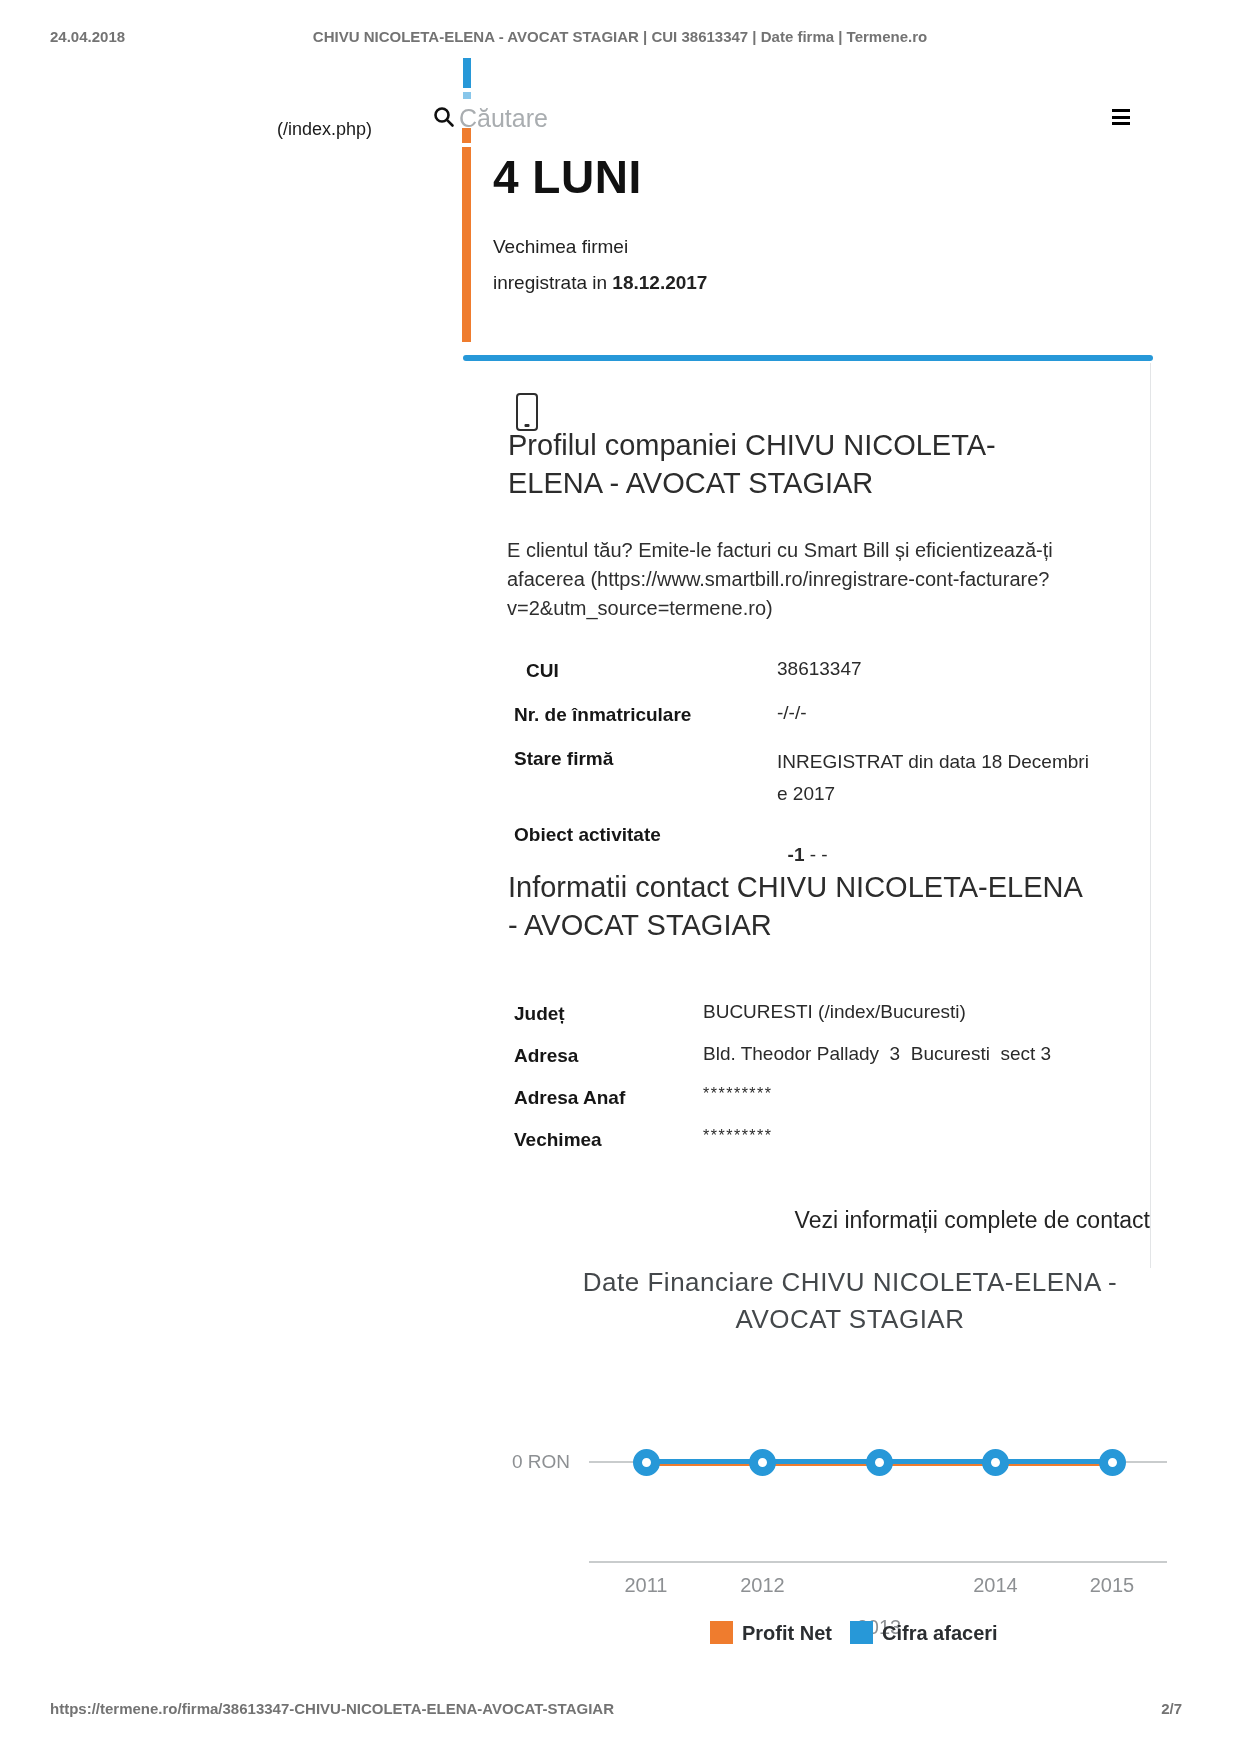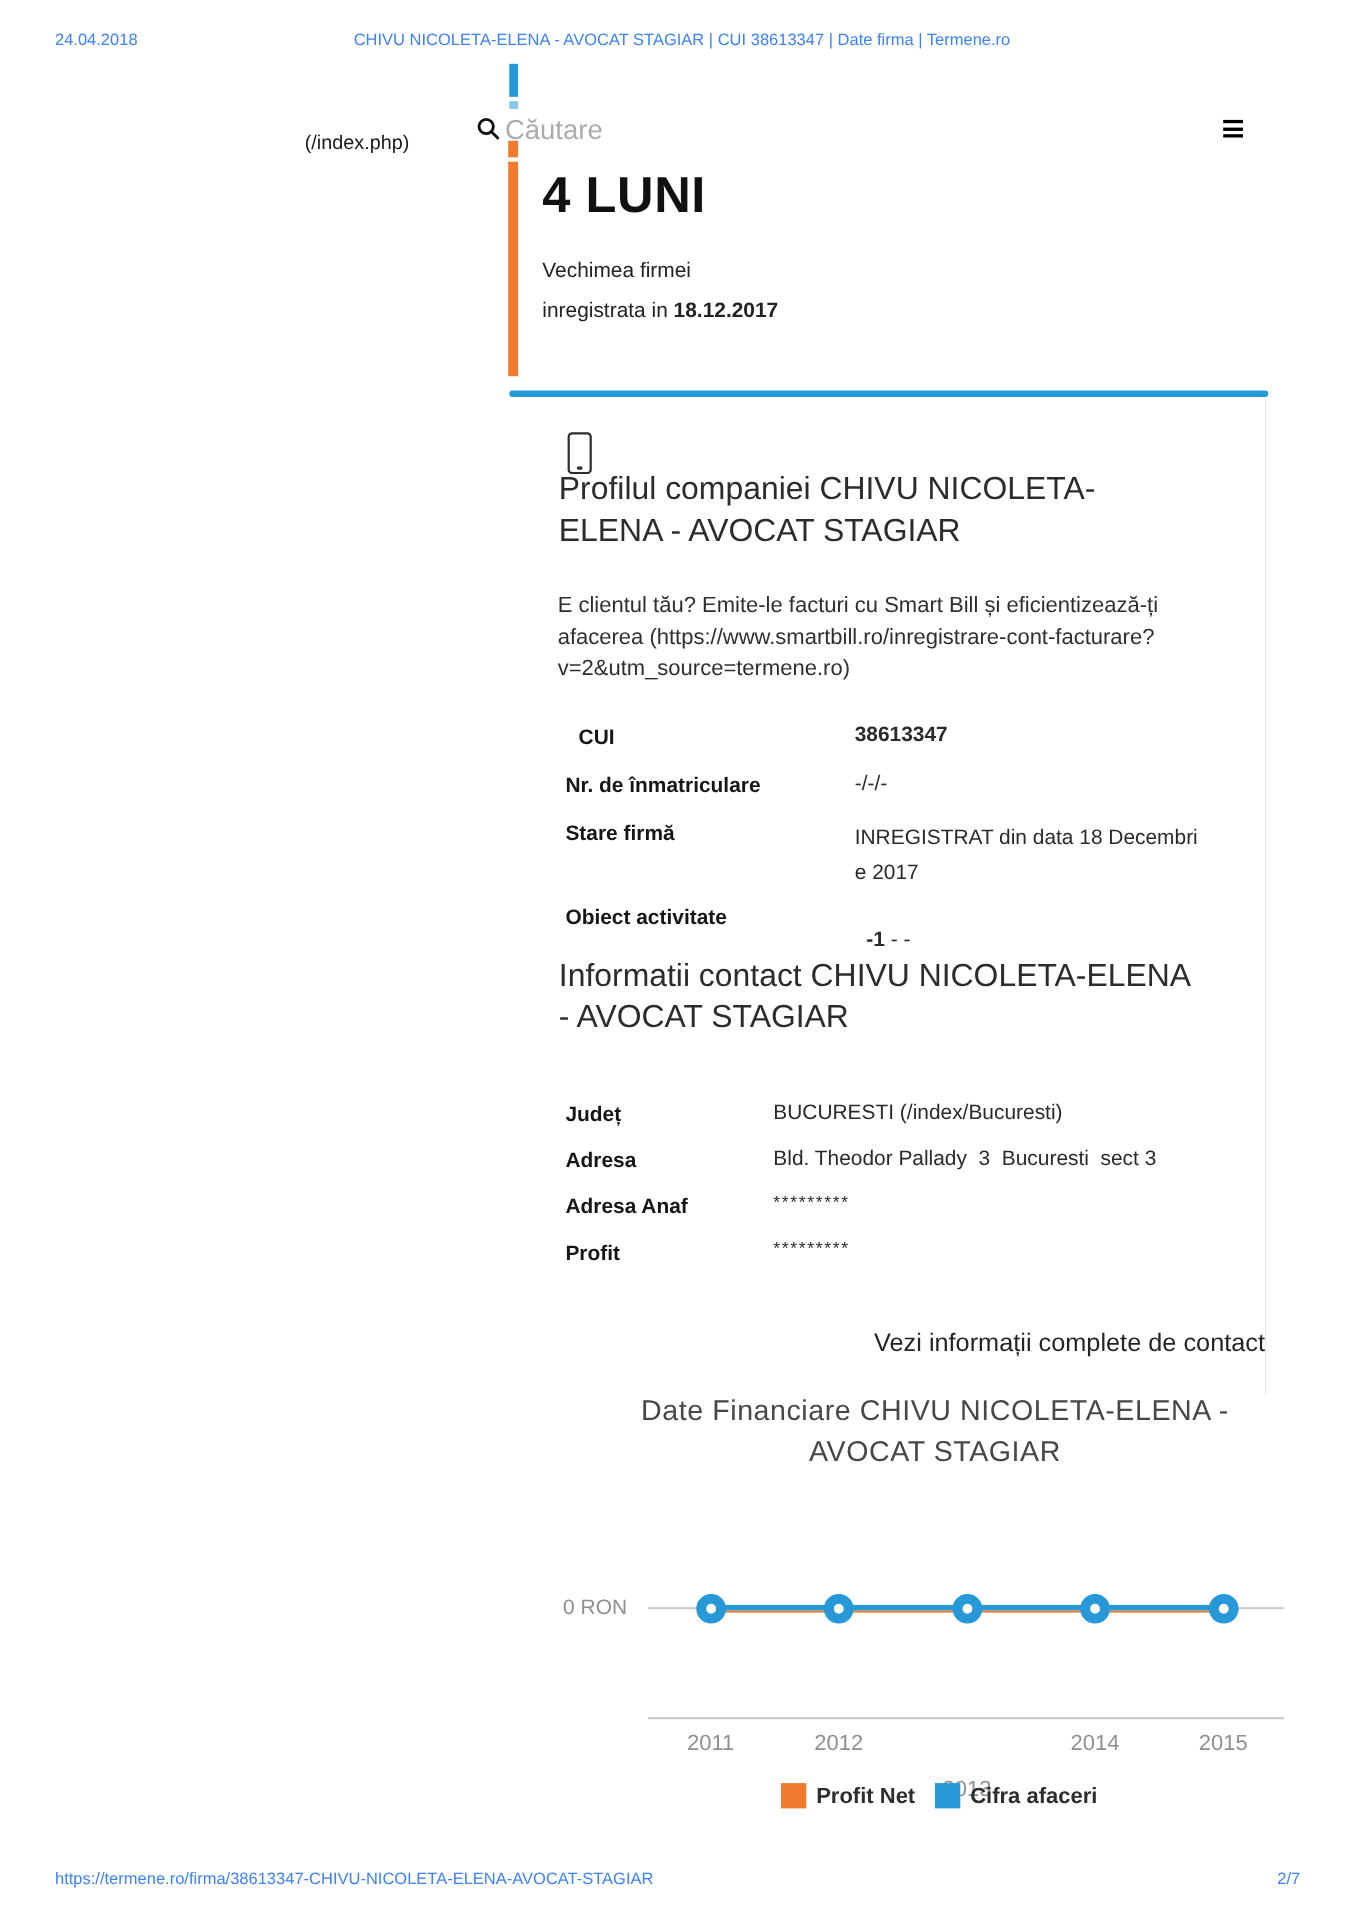--- a/index.html
+++ b/index.html
@@ -4,21 +4,21 @@
 <style>
   * { margin:0; padding:0; box-sizing:border-box; }
   html,body { background:#ffffff; }
   body {
     width:1240px; height:1754px; position:relative; overflow:hidden;
     font-family:"Liberation Sans","DejaVu Sans",sans-serif; color:#1f1f1f;
   }
   .abs { position:absolute; }
 
   
-  .print-meta { font-size:15px; color:#3b82f6; }
+  .print-meta { font-size:15px; color:#737373;font-weight:bold; }
   .print-title { left:0; right:0; text-align:center; }
 
   
   .index-link { font-size:18px; color:#1a1a1a; }
   .search-placeholder { font-size:25px; color:#a9adb0; }
   .menu-bar { width:18px; height:3px; background:#000; margin-bottom:3.5px; }
 
   
   .excl-bar   { left:463px; top:58px;  width:8px;  height:30px; background:#2798d8; }
   .excl-dot   { left:463px; top:92px;  width:8px;  height:7px;  background:#2798d8; opacity:.55; }
@@ -95,21 +95,21 @@
 <div class="abs card-border"></div>
 
 <div class="abs phone">
   <span class="btn"></span>
 </div>
 <div class="abs section-heading" style="left:508px; top:426px; width:580px;">Profilul companiei CHIVU NICOLETA-ELENA - AVOCAT STAGIAR</div>
 
 <div class="abs promo" style="left:507px; top:536px;">E clientul tău? Emite-le facturi cu Smart Bill și eficientizează-ți afacerea (https://www.smartbill.ro/inregistrare-cont-facturare?v=2&amp;utm_source=termene.ro)</div>
 
 <div class="abs lbl" style="left:514px; top:660px;margin-left:12px;">CUI</div>
-<div class="abs val" style="left:777px; top:658px;font-weight:bold;">38613347</div>
+<div class="abs val" style="left:777px; top:658px;">38613347</div>
 
 <div class="abs lbl" style="left:514px; top:704px;">Nr. de înmatriculare</div>
 <div class="abs val" style="left:777px; top:702px;">-/-/-</div>
 
 <div class="abs lbl" style="left:514px; top:748px;">Stare firmă</div>
 <div class="abs val breakall" style="left:777px; top:746px;">INREGISTRAT din data 18 Decembrie 2017</div>
 
 <div class="abs lbl" style="left:514px; top:824px;">Obiect activitate</div>
 <div class="abs val" style="left:777px; top:822px;">
   <span style="font-weight:bold;">-1</span><span> - -</span>
@@ -119,21 +119,21 @@
 
 <div class="abs lbl" style="left:514px; top:1003px;">Județ</div>
 <div class="abs val" style="left:703px; top:1001px;">BUCURESTI (/index/Bucuresti)</div>
 
 <div class="abs lbl" style="left:514px; top:1045px;">Adresa</div>
 <div class="abs val" style="left:703px; top:1043px;">Bld. Theodor Pallady  3  Bucuresti  sect 3</div>
 
 <div class="abs lbl" style="left:514px; top:1087px;">Adresa Anaf</div>
 <div class="abs val stars" style="left:703px; top:1085px;">*********</div>
 
-<div class="abs lbl" style="left:514px; top:1129px;">Profit</div>
+<div class="abs lbl" style="left:514px; top:1129px;">Vechimea</div>
 <div class="abs val stars" style="left:703px; top:1127px;">*********</div>
 
 <div class="abs center-link" style="left:484px; top:1207px; width:666px;">Vezi informații complete de contact</div>
 
 <div class="abs fin-heading" style="left:540px; top:1264px; width:620px;">Date Financiare CHIVU NICOLETA-ELENA - AVOCAT STAGIAR</div>
 
 <div class="abs axis-text" style="left:495px; top:1451px; width:75px; text-align:right;">0 RON</div>
 
 <div class="abs gridline" style="left:589px; top:1461px; width:60px;"></div>
 <div class="abs gridline" style="left:1110px; top:1461px; width:57px;"></div>

